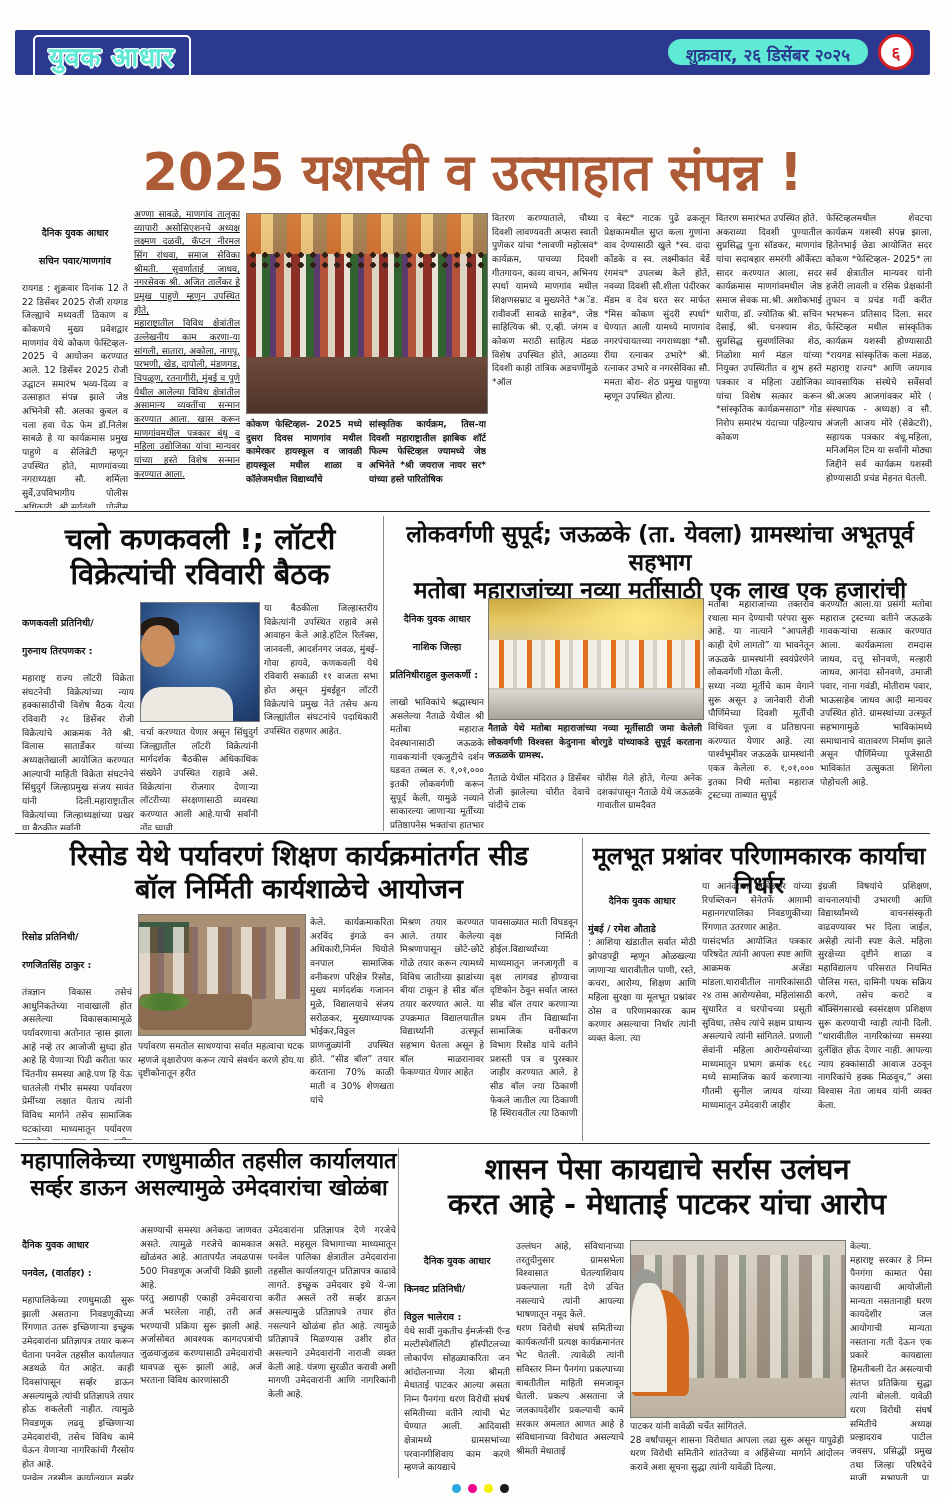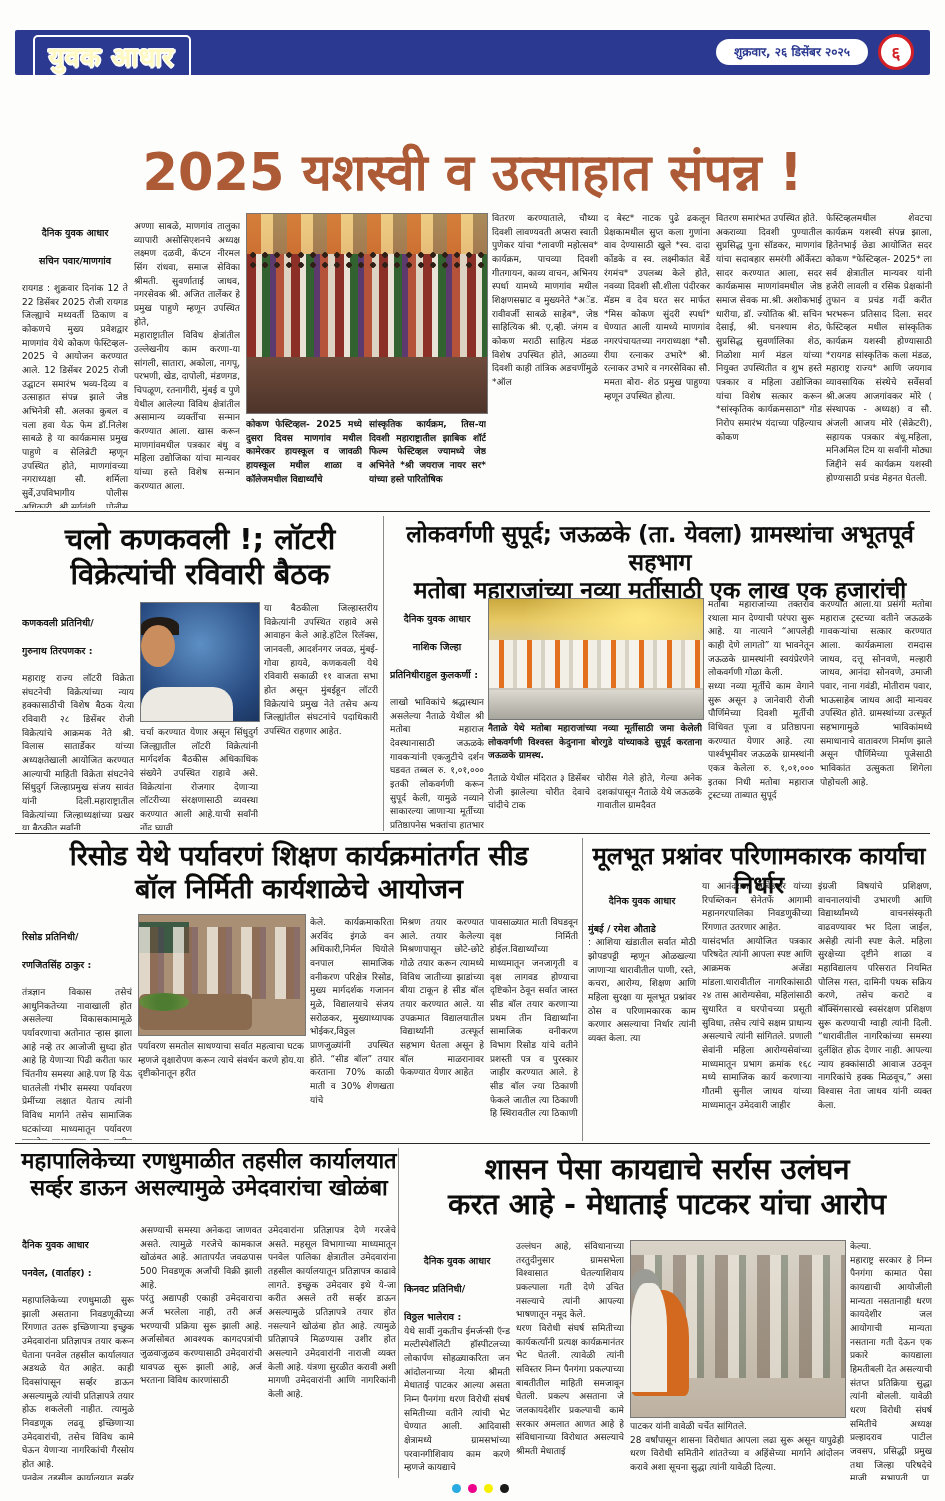--- a/index.html
+++ b/index.html
@@ -2,24 +2,24 @@
 <html><head>
 <meta charset="utf-8">
 <style>
   html,body{margin:0;padding:0;background:#e8e8e8;}
   #page{position:relative;width:945px;height:1501px;background:#fdfdfb;margin:0 auto;
         font-family:"DejaVu Sans",sans-serif;color:#161616;overflow:hidden;}
   .abs{position:absolute;}
   
   #mast{left:15px;top:30px;width:915px;height:45px;background:#2b3990;border-radius:2px;}
   #logo{left:18px;top:5px;padding:1px 14px 3px;border:2px solid #fff;border-radius:5px;
-        color:#fef9c3;font-weight:bold;font-size:26px;letter-spacing:1px;
+        color:#5eead4;font-weight:bold;font-size:26px;letter-spacing:1px;
         text-shadow:-1.5px 0 #fff,1.5px 0 #fff,0 -1.5px #fff,0 1.5px #fff,-1px -1px #fff,1px 1px #fff;}
-  #datebox{right:62px;top:9px;height:18px;background:#ffffff;border-radius:13px;color:#2b3990;
-        font-weight:bold;font-size:12px;padding:4px 18px 4px;}
+  #datebox{right:62px;top:9px;height:18px;background:#5eead4;border-radius:13px;color:#2b3990;
+        font-weight:bold;font-size:17px;padding:4px 18px 4px;}
   #pgcirc{right:16px;top:4px;width:30px;height:30px;border-radius:50%;background:#fff;
         border:3px solid #d32027;color:#d32027;font-weight:bold;font-size:17px;
         display:flex;align-items:center;justify-content:center;}
   
   .leadh{left:40px;width:865px;text-align:center;color:#ad5a36;font-weight:bold;line-height:1.05;}
   
   .col{position:absolute;font-size:9px;line-height:1.52;text-align:justify;overflow:hidden;white-space:pre-line;}
   .byl{font-weight:bold;text-align:center;white-space:normal;font-size:9.5px;}
   .byl-l{font-weight:bold;white-space:normal;font-size:9.5px;}
   .cap{font-weight:bold;}
@@ -67,21 +67,21 @@
     <div id="pgcirc" class="abs">६</div>
   </div>
 
   <div class="abs leadh" style="top:146px;font-size:51px;">2025 यशस्वी व उत्साहात संपन्न  !</div>
 
   <div class="col" style="left:22px;top:212px;width:106px;height:296px;">
     <div class="byl">दैनिक युवक आधार</div>
     <div class="byl">सचिन पवार/माणगांव</div>
     <span>रायगड : शुक्रवार दिनांक 12 ते 22 डिसेंबर 2025 रोजी रायगड जिल्ह्याचे मध्यवर्ती ठिकाण व कोकणचे मुख्य प्रवेशद्वार माणगांव येथे कोकण फेस्टिव्हल- 2025 चे आयोजन करण्यात आले. 12 डिसेंबर 2025 रोजी उद्घाटन समारंभ भव्य-दिव्य व उत्साहात संपन्न झाले जेष्ठ अभिनेत्री सौ. अलका कुबल व चला हवा येऊ फेम डॉ.निलेश साबळे हे या कार्यक्रमास प्रमुख पाहुणे व सेलिब्रेटी म्हणून उपस्थित होते, माणगांवच्या नगराध्यक्षा सौ. शर्मिला सुर्वे,उपविभागीय पोलीस अधिकारी श्री.सुर्यवंशी, पोलीस निरीक्षक श्री.निवृत्ती को-हाडे,जेष्ठ समाज सेवक श्री.</span>
   </div>
-  <div class="col" style="left:134px;top:220px;width:106px;height:296px;">अण्णा साबळे, माणगांव तालुका व्यापारी असोसिएशनचे अध्यक्ष लक्ष्मण दळवी, कॅप्टन नीरमल सिंग रांधवा, समाज सेविका श्रीमती. सुवर्णाताई जाधव, नगरसेवक श्री. अजित तार्लेकर हे प्रमुख पाहुणे म्हणून उपस्थित होते,
+  <div class="col" style="left:134px;top:208px;width:106px;height:296px;text-decoration:underline;">अण्णा साबळे, माणगांव तालुका व्यापारी असोसिएशनचे अध्यक्ष लक्ष्मण दळवी, कॅप्टन नीरमल सिंग रांधवा, समाज सेविका श्रीमती. सुवर्णाताई जाधव, नगरसेवक श्री. अजित तार्लेकर हे प्रमुख पाहुणे म्हणून उपस्थित होते,
 महाराष्ट्रातील विविध क्षेत्रांतील उल्लेखनीय काम करणा-या सांगली, सातारा, अकोला, नागपू, परभणी, खेड, दापोली, मंडणगड, चिपळूण, रतनागीरी, मुंबई व पुणे येथील आलेल्या विविध क्षेत्रांतील असामान्य व्यक्तींचा सन्मान करण्यात आला. खास करून माणगांवमधील पत्रकार बंधु व महिला उद्योजिका यांचा मान्यवर यांच्या हस्ते विशेष सन्मान करण्यात आला.</div>
 
   <div class="photo" id="p-fest" style="left:246px;top:213px;width:240px;height:199px;">
     <div class="fz-banner"></div>
     <div class="fz-crowd"></div>
     <div class="fz-heads"></div>
     <div class="fz-floor"></div>
   </div>
   <div class="col cap" style="left:246px;top:418px;width:116px;height:88px;">कोकण फेस्टिव्हल- 2025 मध्ये दुसरा दिवस माणगांव मधील कामेरकर हायस्कूल व जावळी हायस्कूल मधील शाळा व कॉलेजमधील विद्यार्थ्यांचे</div>
   <div class="col cap" style="left:369px;top:418px;width:117px;height:88px;">सांस्कृतिक कार्यक्रम, तिस-या दिवशी महाराष्ट्रातील झाबिक शॉर्ट फिल्म फेस्टिव्हल ज्यामध्ये जेष्ठ अभिनेते *श्री जयराज नायर सर* यांच्या हस्ते पारितोषिक</div>

